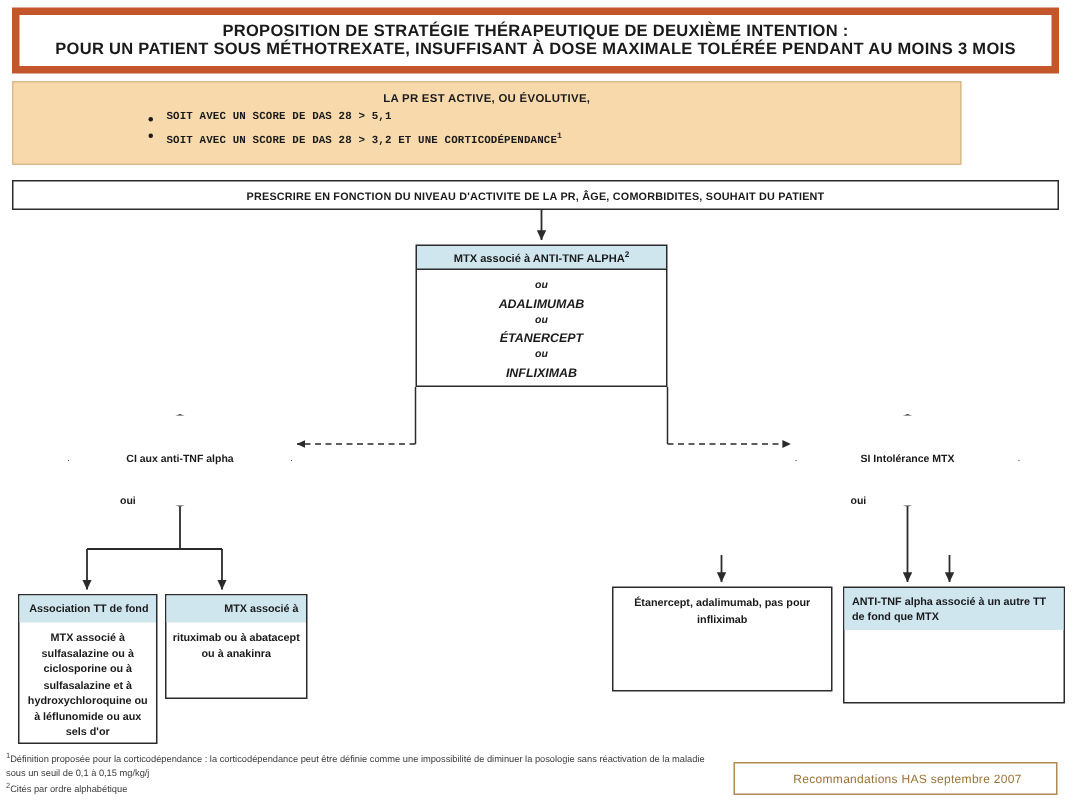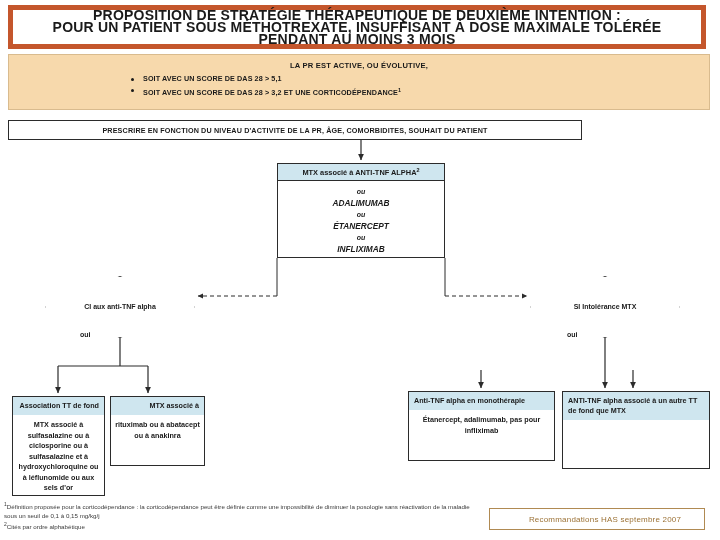--- a/index.html
+++ b/index.html
@@ -10,48 +10,48 @@
   }
   #root{position:relative;width:720px;height:540px;}
 
   
   .header-banner{
     position:absolute;left:8px;top:5px;width:698px;height:44px;
     border:5px solid #c4562c;background:#ffffff;box-sizing:border-box;
     display:flex;align-items:center;justify-content:center;
   }
   .header-banner .htxt{
-    text-align:center;font-weight:bold;font-size:14px;line-height:12px;
+    text-align:center;font-weight:bold;font-size:11px;line-height:12px;
     letter-spacing:.2px;color:#1a1a1a;padding:0 6px;
   }
 
   
   .cond-box{
-    position:absolute;left:8px;top:54px;width:702px;height:56px;
+    position:absolute;left:8px;top:54px;width:633px;height:56px;
     background:#f7d9ac;border:1px solid #d9bb8e;box-sizing:border-box;
     padding:4px 0 0 0;
   }
   .cond-title{
     text-align:center;font-weight:bold;font-size:7.6px;letter-spacing:.2px;
     margin:2px 0 3px 0;
   }
-  .cond-list{list-style:none;margin:0;padding:0 0 0 120px;}
+  .cond-list{list-style:none;margin:0;padding:0 0 0 88px;font-family:Liberation Mono, monospace;}
   .cond-list li{
     position:relative;font-weight:bold;font-size:7.2px;line-height:11.5px;
     letter-spacing:.1px;padding-left:14px;
   }
   .cond-list li:before{
     content:"";position:absolute;left:2px;top:4.5px;width:3px;height:3px;
     background:#1a1a1a;border-radius:50%;
   }
   sup{font-size:5.5px;vertical-align:super;}
 
   
   .prescribe-bar{
-    position:absolute;left:8px;top:120px;width:574px;height:20px;
+    position:absolute;left:8px;top:120px;width:698px;height:20px;
     border:1px solid #2b2b2b;background:#ffffff;box-sizing:border-box;
     display:flex;align-items:center;justify-content:center;
   }
   .prescribe-bar .ptxt{font-weight:bold;font-size:7.2px;letter-spacing:.15px;}
 
   
   .mtx-box{
     position:absolute;left:277px;top:163px;width:168px;height:95px;
     border:1px solid #2b2b2b;background:#ffffff;box-sizing:border-box;
   }
@@ -169,21 +169,20 @@
     <div class="rhead">Association TT de fond</div>
     <div class="rbody">MTX associé à sulfasalazine ou à ciclosporine ou à sulfasalazine et à hydroxychloroquine ou à léflunomide ou aux sels d'or</div>
   </div>
 
   <div class="rbox" id="box-mtx-ritux">
     <div class="rhead">MTX associé à</div>
     <div class="rbody">rituximab ou à abatacept ou à anakinra</div>
   </div>
 
   <div class="rbox" id="box-anti-tnf-mono">
-    <div class="rhead left-al">Anti-TNF alpha en monothérapie</div>
     <div class="rbody">Étanercept, adalimumab, pas pour infliximab</div>
   </div>
 
   <div class="rbox" id="box-anti-tnf-other">
     <div class="rhead left-al">ANTI-TNF alpha associé à un autre TT de fond que MTX</div>
   </div>
 
   <svg id="connectors" viewBox="0 0 720 540">
     <defs>
       <marker id="arrow" markerWidth="7" markerHeight="7" refX="5.4" refY="2.6" orient="auto">

